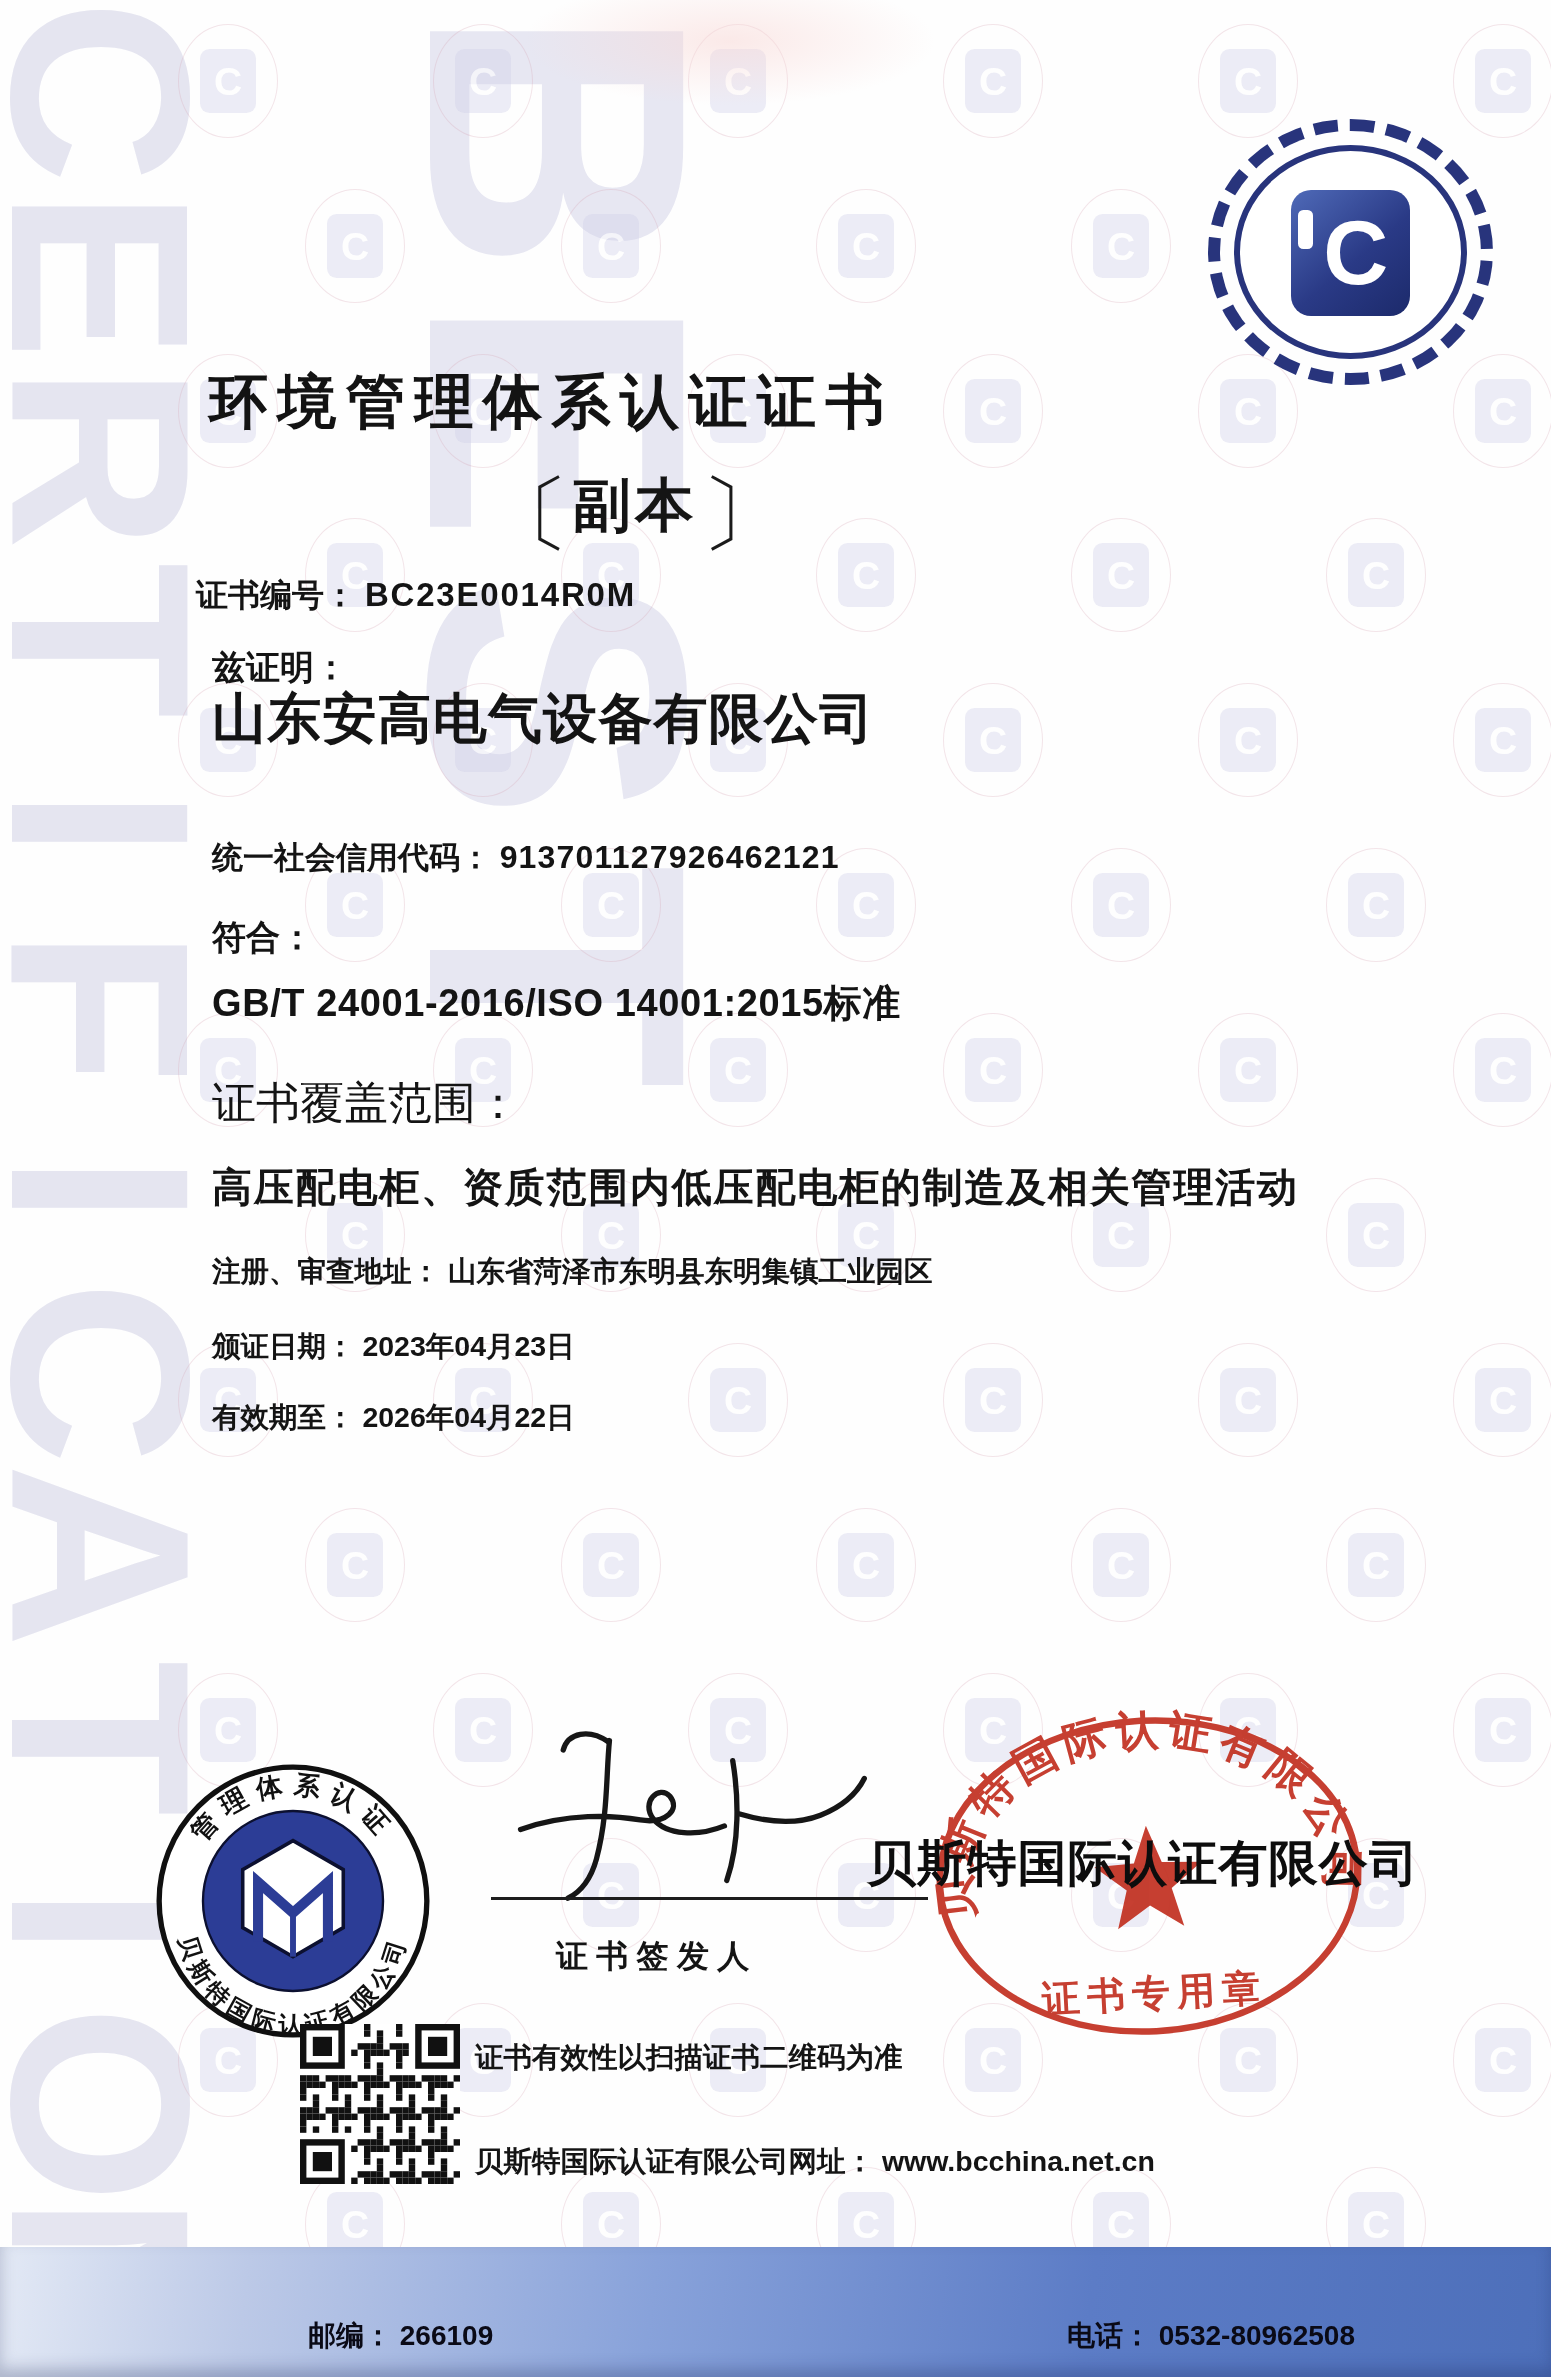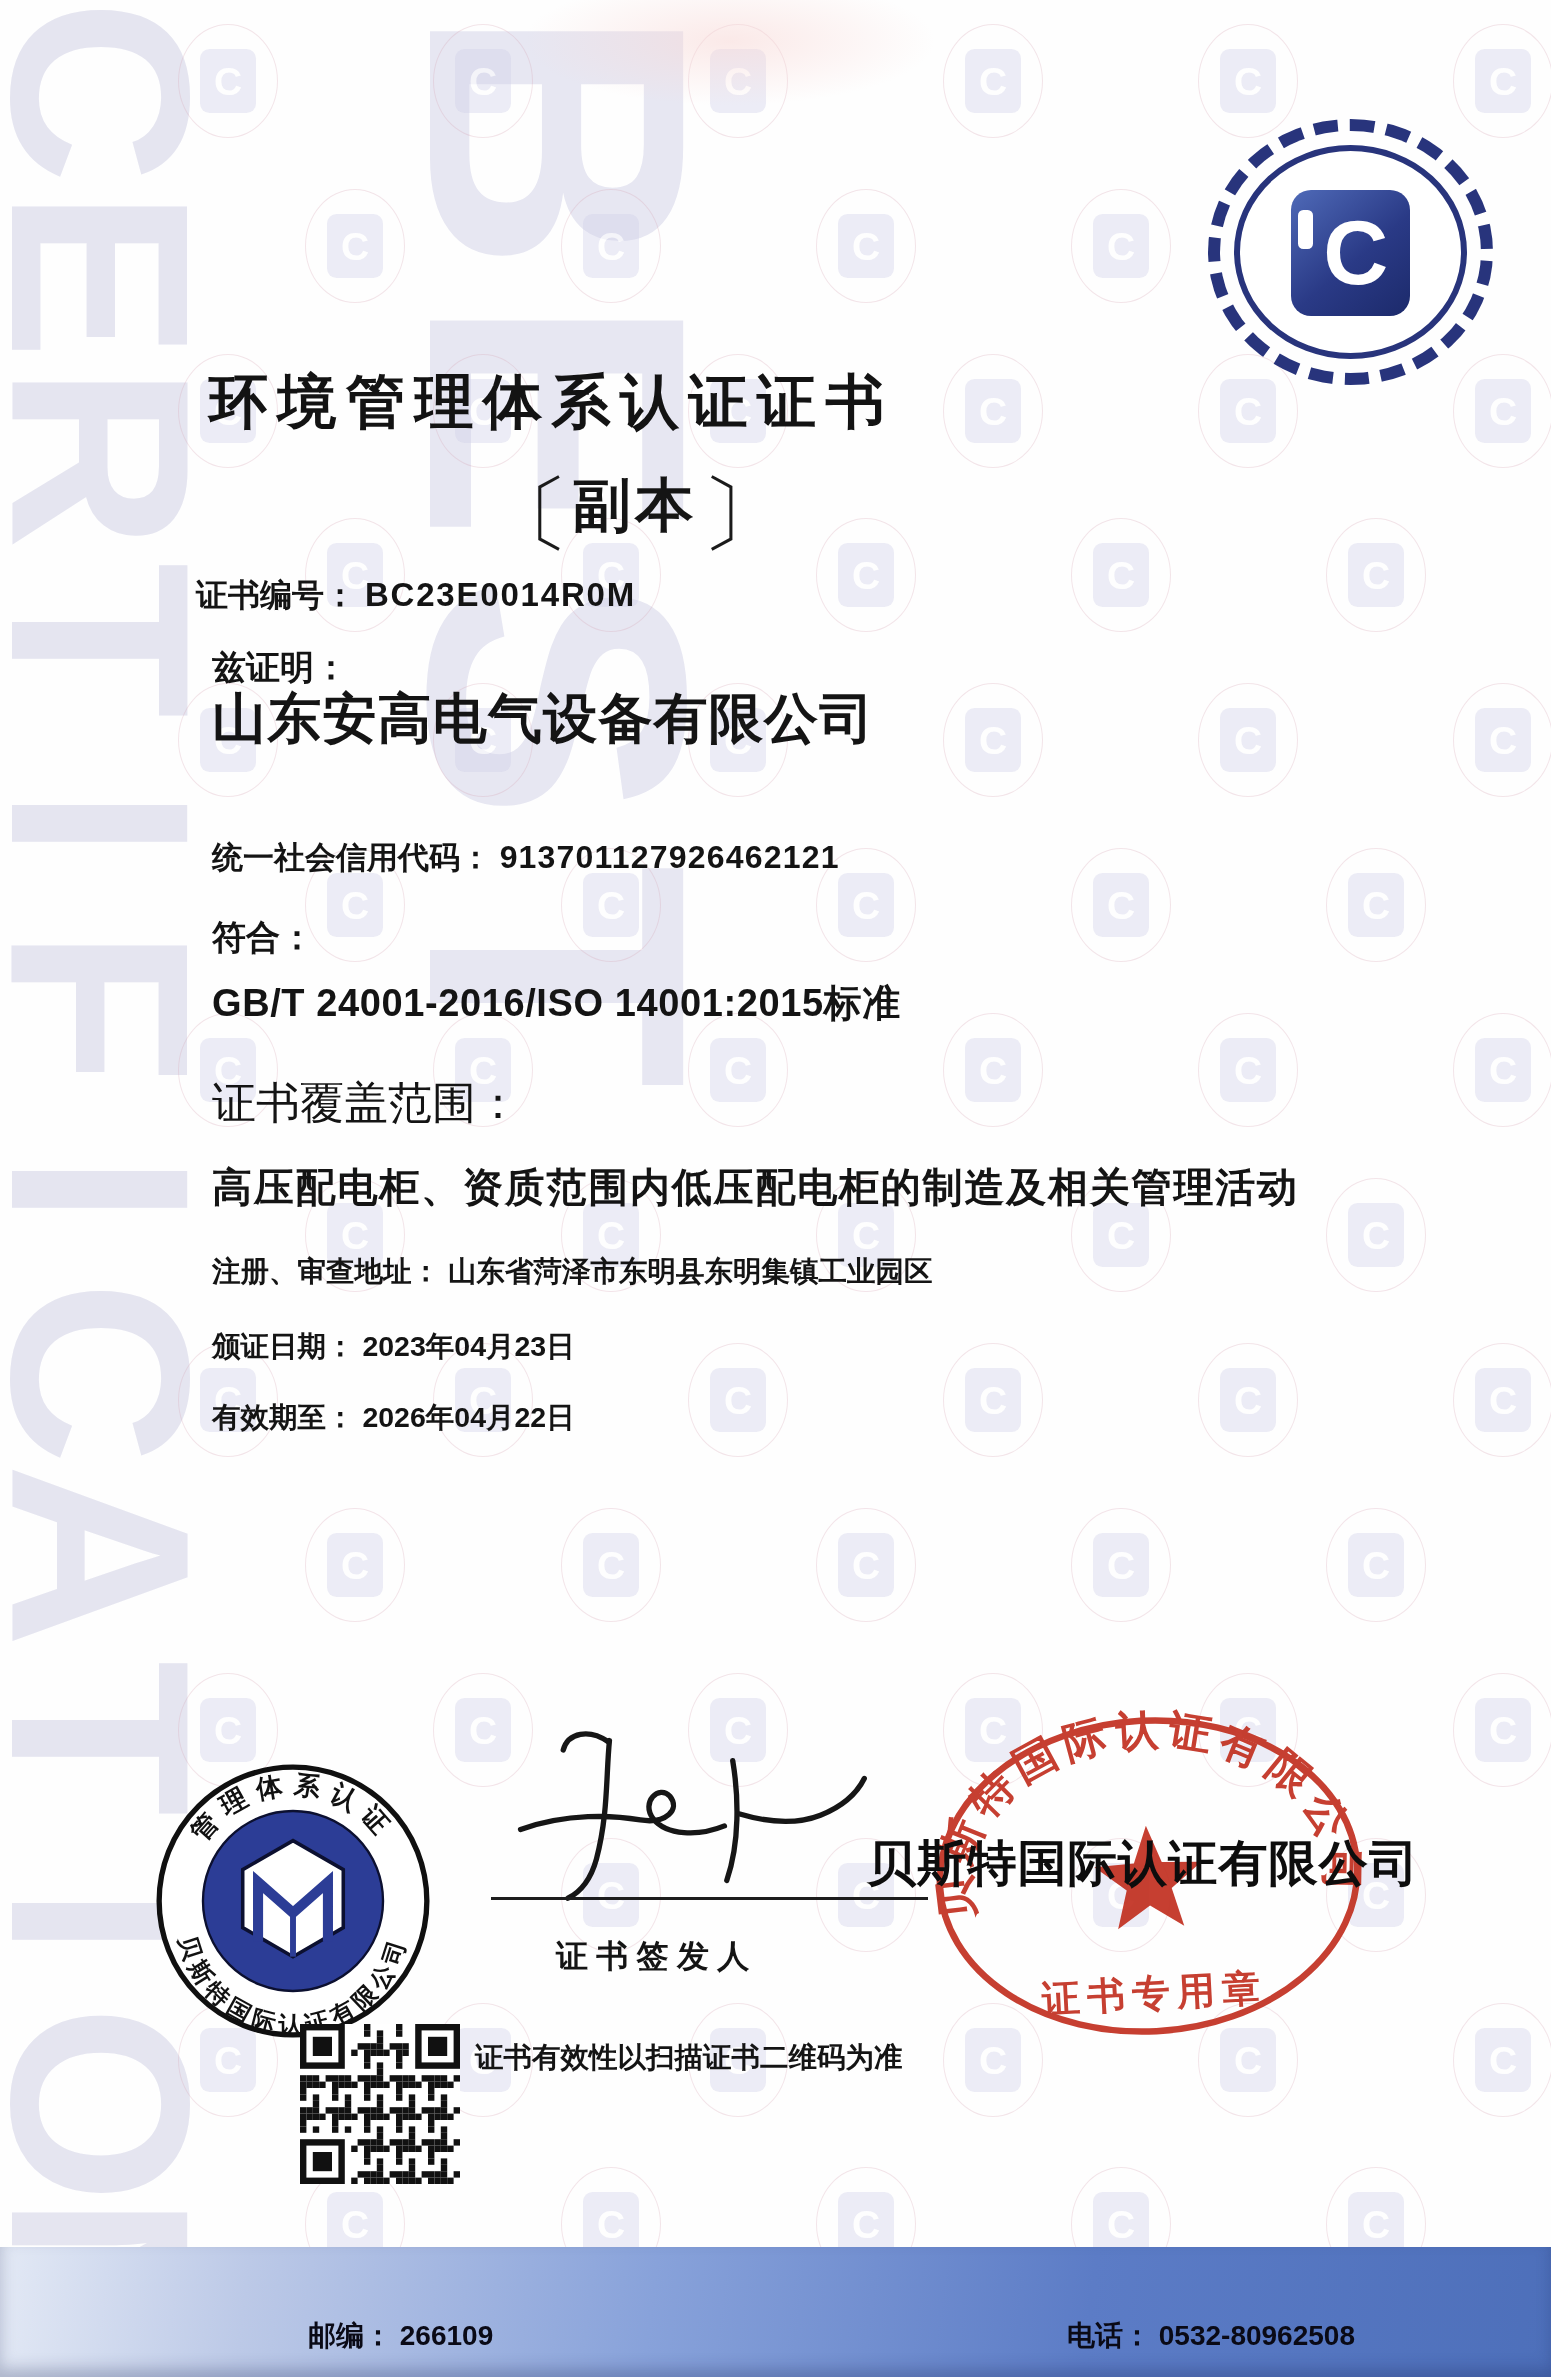--- a/index.html
+++ b/index.html
@@ -792,20 +792,24 @@
         <rect x="230" y="140" width="10" height="10" fill="#111"></rect>
         <rect x="230" y="190" width="10" height="10" fill="#111"></rect>
         <rect x="230" y="240" width="10" height="10" fill="#111"></rect>
         <rect x="240" y="80" width="10" height="10" fill="#111"></rect>
         <rect x="240" y="130" width="10" height="10" fill="#111"></rect>
         <rect x="240" y="180" width="10" height="10" fill="#111"></rect>
         <rect x="240" y="230" width="10" height="10" fill="#111"></rect>
       </svg>
 
     <div class="abs l-qrnote">证书有效性以扫描证书二维码为准</div>
+    <div class="abs l-bcsite">
+      <span>贝斯特国际认证有限公司网址：</span>
+      <span>www.bcchina.net.cn</span>
+    </div>
 
     <div class="footbar"></div>
     <div class="abs fb-post">
       <span>邮编：</span>
       <span>266109</span>
     </div>
     <div class="abs fb-tel">
       <span>电话：</span>
       <span>0532-80962508</span>
     </div>

